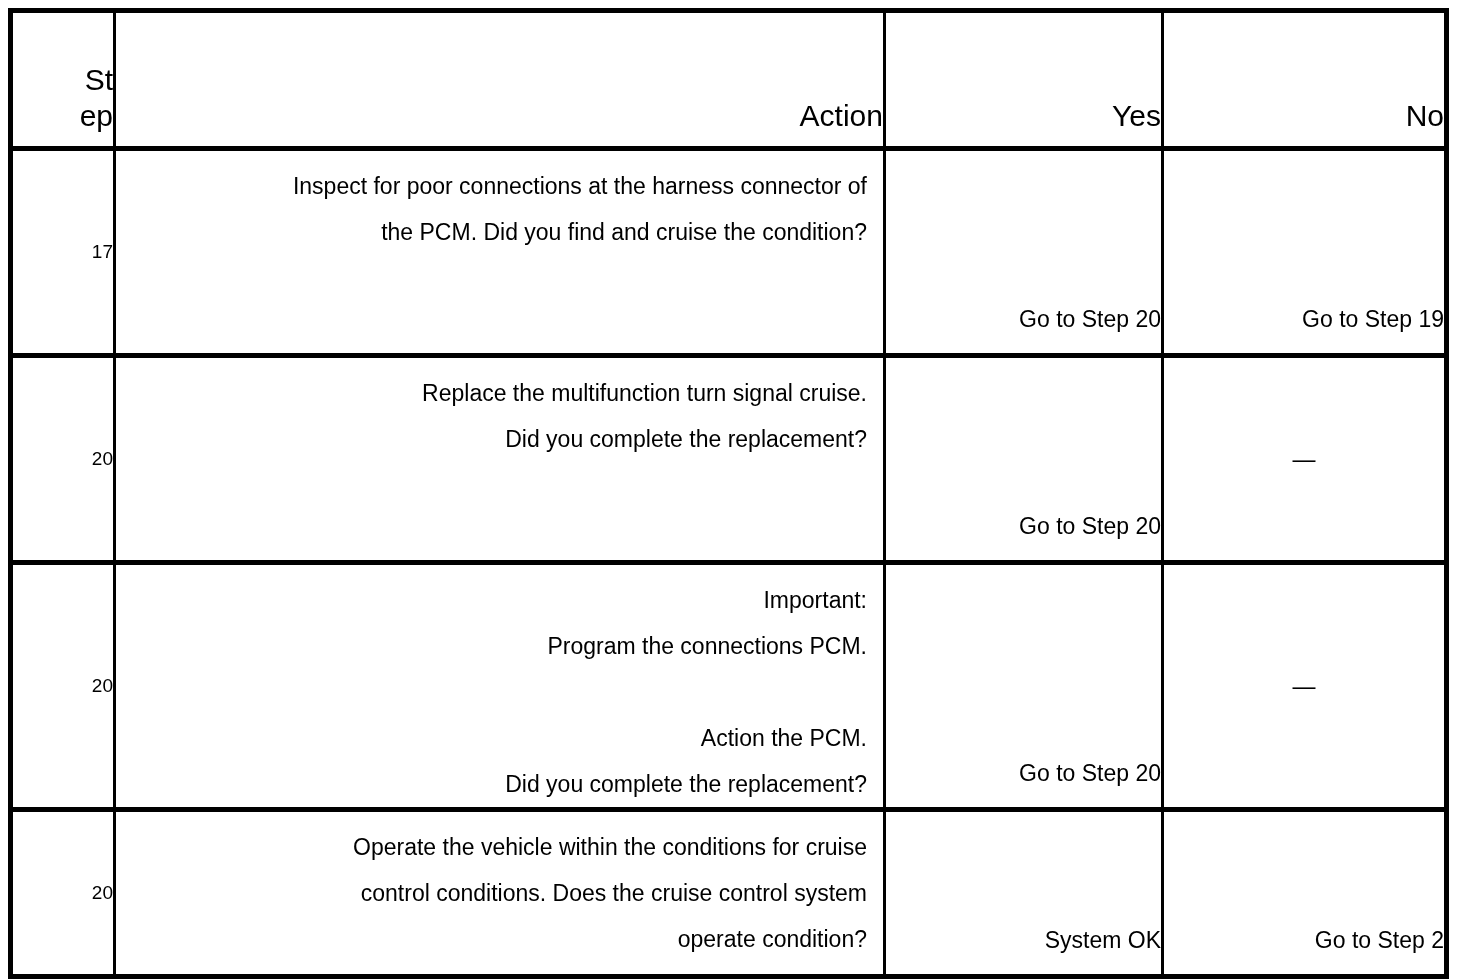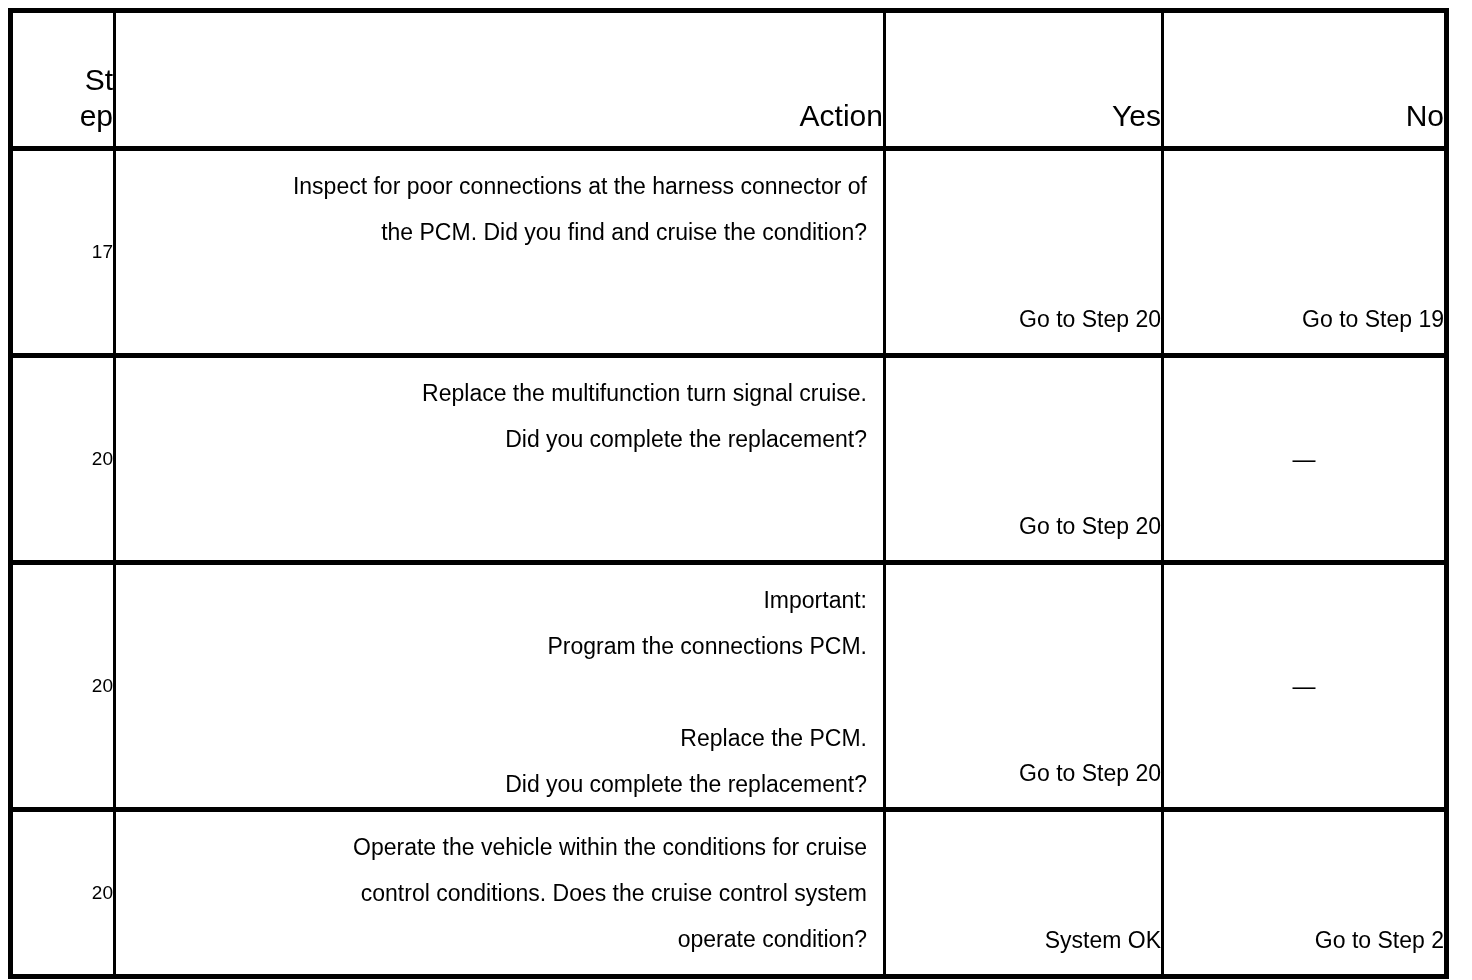--- a/index.html
+++ b/index.html
@@ -126,21 +126,21 @@
     <td class="answer-cell">Go to Step 20</td>
     <td class="dash-cell">—</td>
   </tr>
 
   <tr class="row-19">
     <td class="step-cell">20</td>
     <td class="action-cell">
       <div class="bold-line">Important:</div>
       <div class="bold-line">Program the connections PCM.</div>
       <div class="spacer-line"></div>
-      <div class="indent-line">Replace the PCM.</div>
+      <div class="indent-line">Action the PCM.</div>
       <div class="indent-line">Did you complete the replacement?</div>
     </td>
     <td class="answer-cell">Go to Step 20</td>
     <td class="dash-cell">—</td>
   </tr>
 
   <tr class="row-20">
     <td class="step-cell">20</td>
     <td class="action-cell">
       <div>Operate the vehicle within the conditions for cruise</div>

